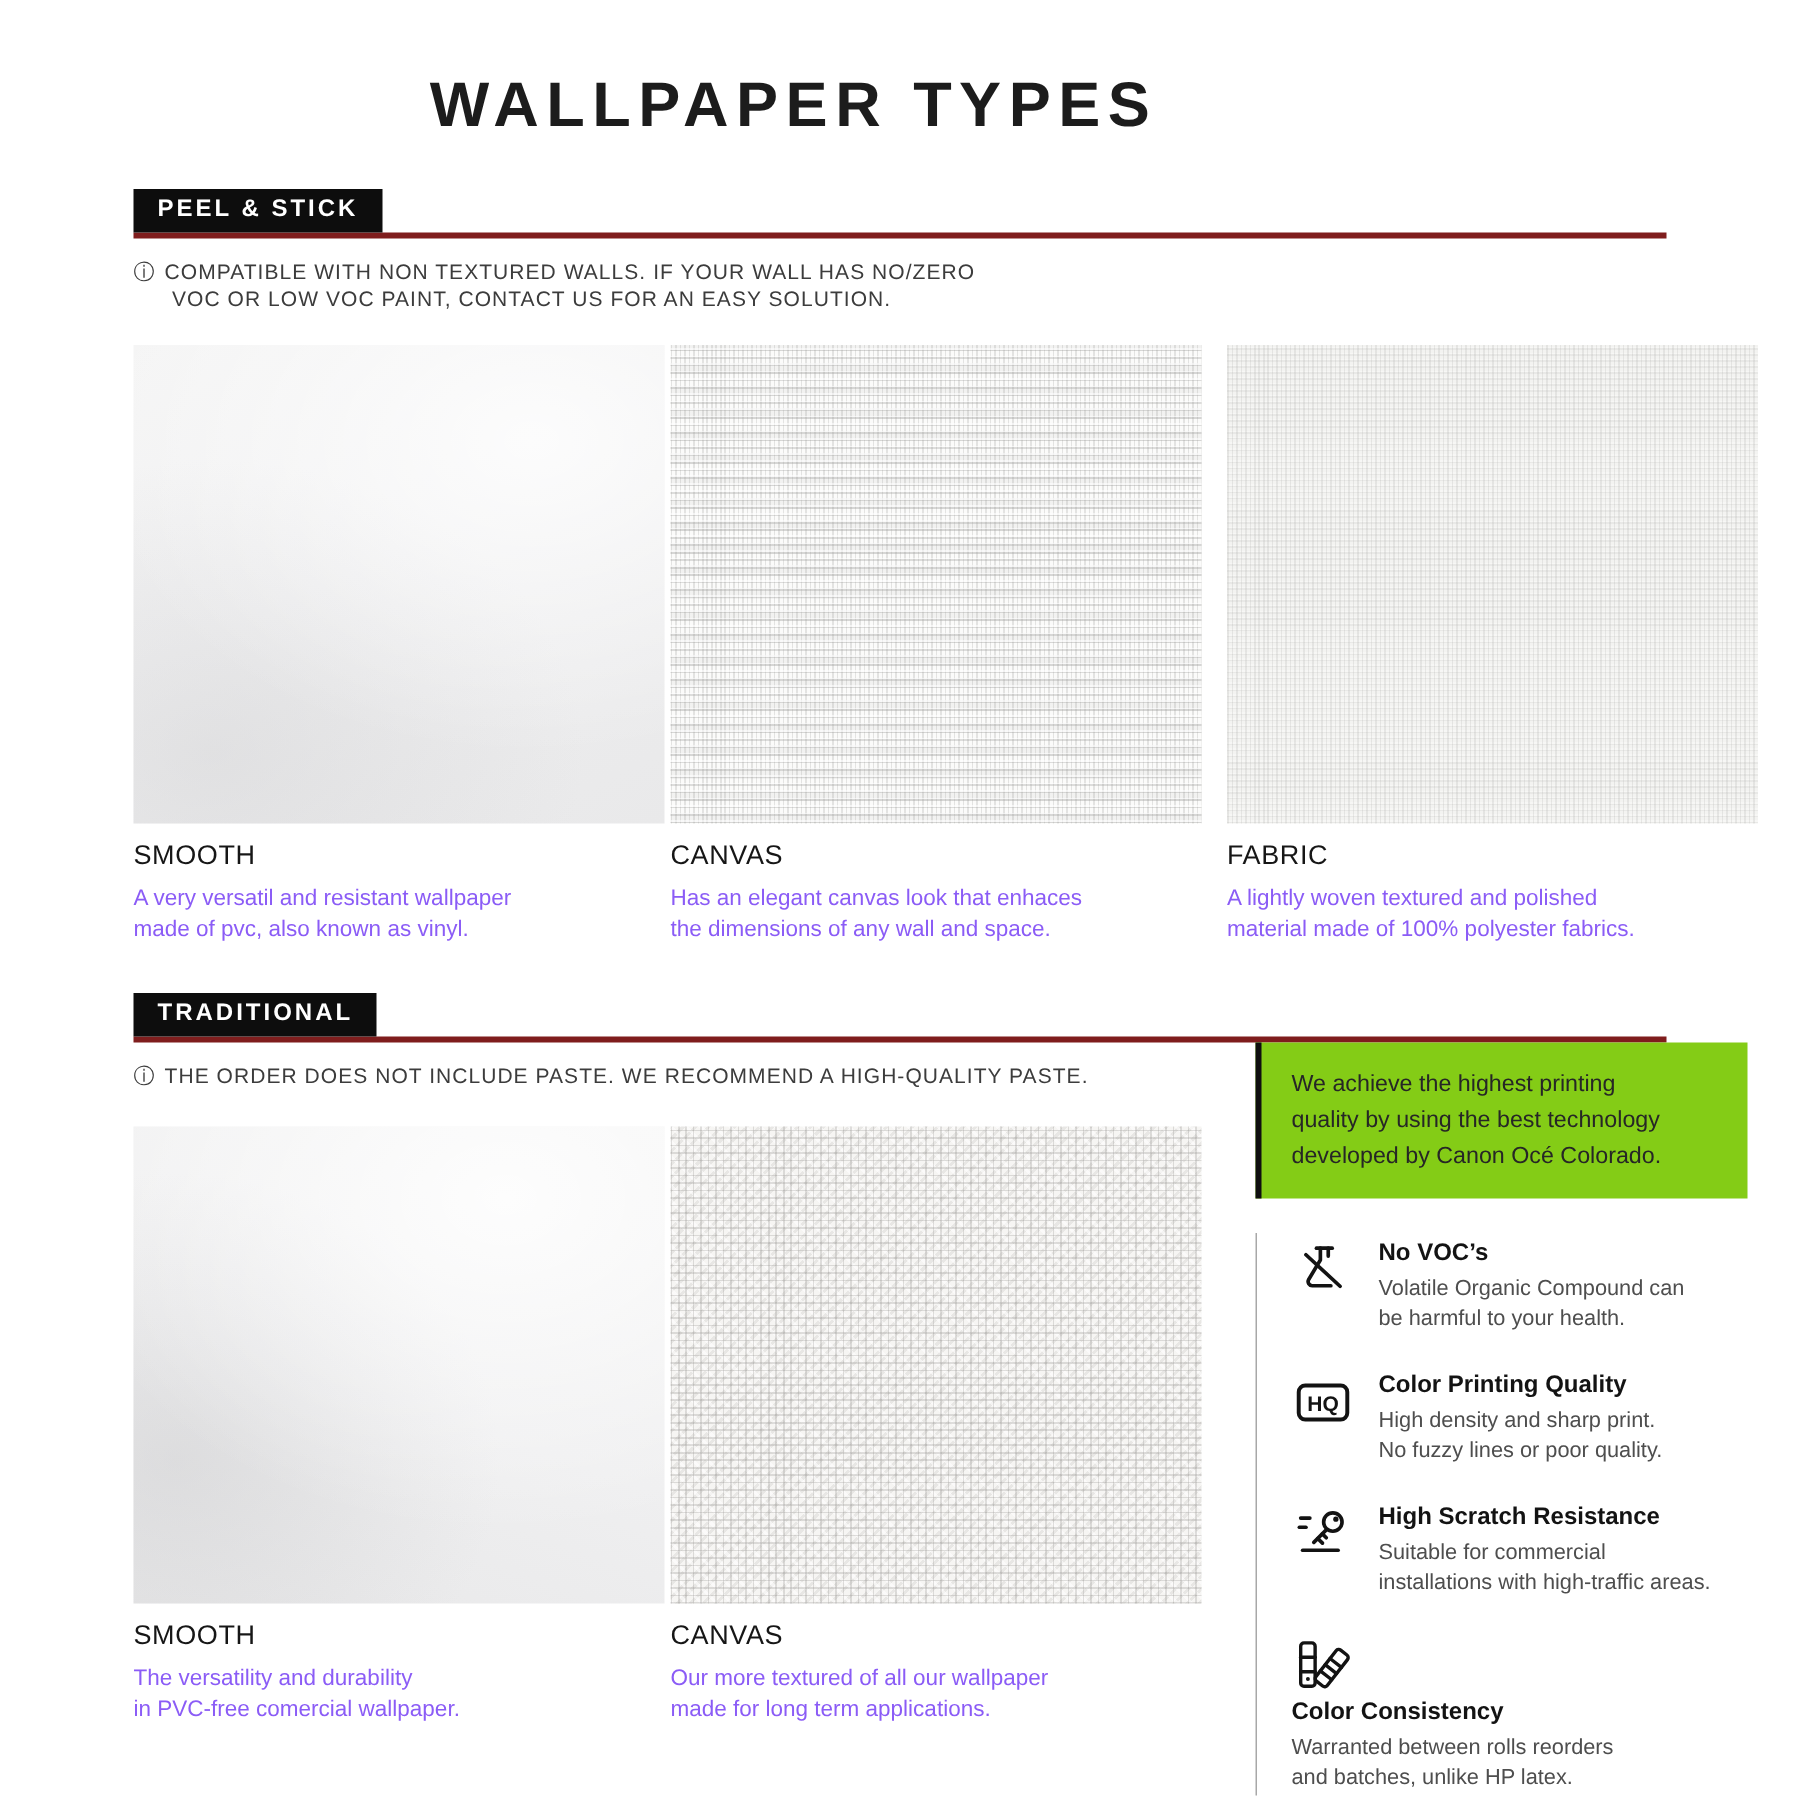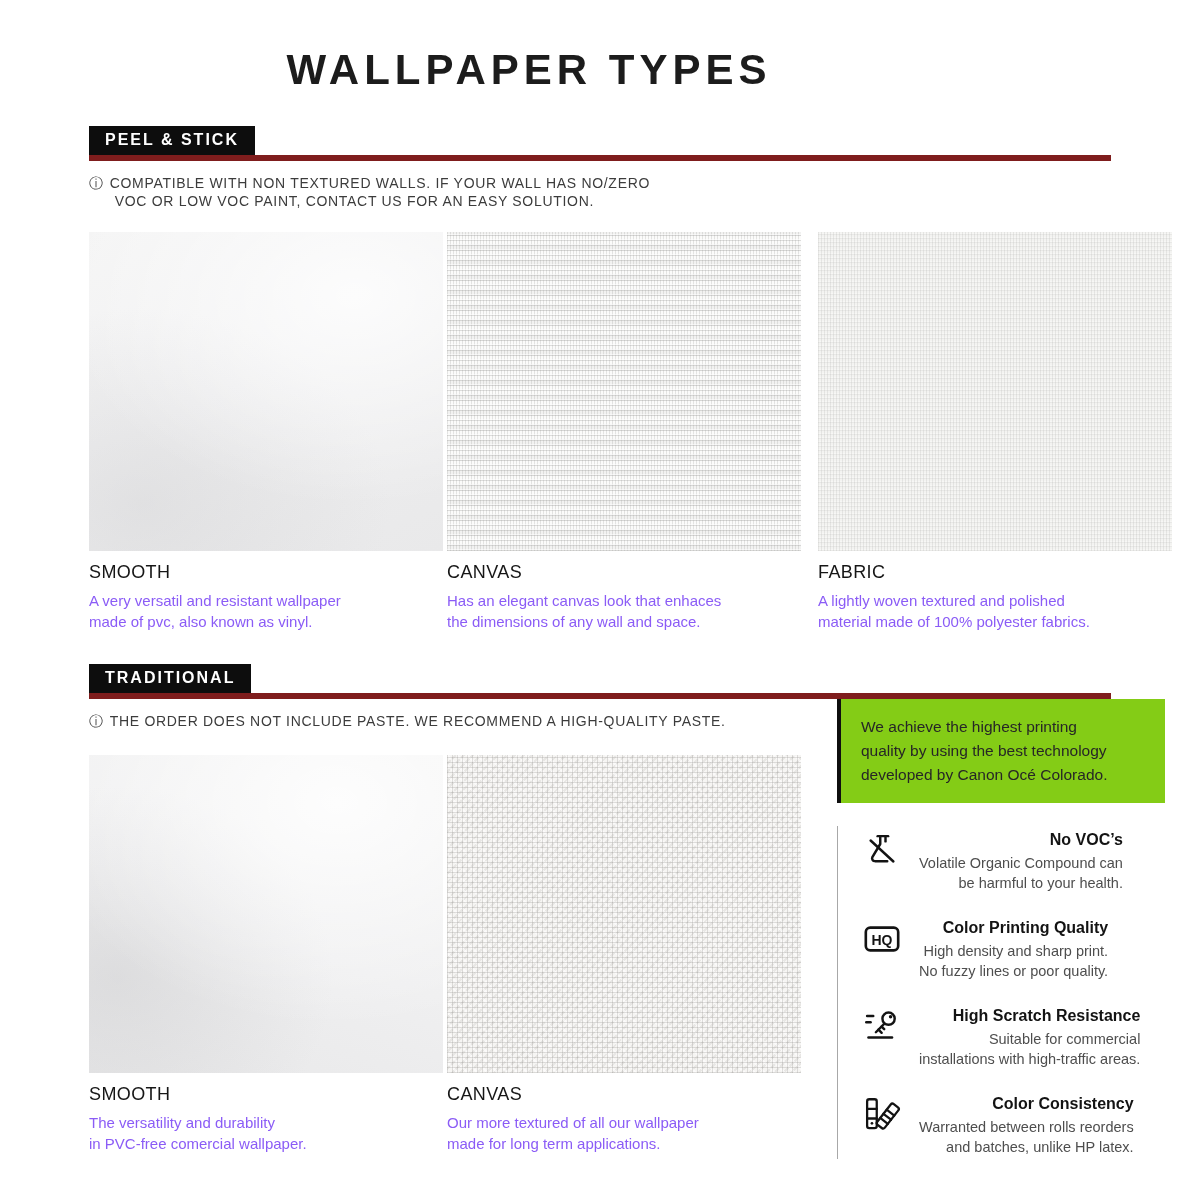--- a/index.html
+++ b/index.html
@@ -7,21 +7,21 @@
     width:1200px;height:1200px;box-sizing:border-box;
     padding:0 89px;background:#fff;overflow:hidden;position:relative;
     font-family:"Liberation Sans","DejaVu Sans",sans-serif;color:#1c1c1c;
   }
   
   .title{
     margin:46px 0 0;width:880px;text-align:center;
     font-size:42px;font-weight:600;letter-spacing:5px;color:#1c1c1c;line-height:48px;
   }
   
-  .section-rule{border-bottom:6px solid #7f1d1d;font-size:0;line-height:0;}
+  .section-rule{border-bottom:4px solid #7f1d1d;font-size:0;line-height:0;}
   .rule-1{margin-top:32px;}
   .rule-2{margin-top:32px;}
   .badge{
     display:inline-block;background:#0d0d0d;color:#ffffff;
     font-size:16px;font-weight:600;letter-spacing:2px;
     padding:5px 16px 6px;line-height:18px;vertical-align:bottom;
   }
   
   .note{display:flex;margin-top:13px;font-size:14px;letter-spacing:.7px;
         color:#3c3c3c;line-height:18px;}
@@ -72,22 +72,22 @@
   .swatch-desc{margin-top:7px;font-size:15px;color:#8b5cf6;line-height:21px;}
   
   .bottom-flex{display:flex;align-items:flex-start;}
   .bottom-left{width:713px;flex:none;}
   .sidebar{width:328px;flex:none;margin-left:35px;}
   .quote{
     border-left:4px solid #0f0f0f;background:#84cc16;
     padding:16px 14px 16px 20px;font-size:15.5px;line-height:24px;color:#262626;
   }
   .features{margin-top:23px;border-left:1px solid #a8a8a8;padding:4px 0 2px 23px;}
-  .feature{display:flex;margin-bottom:25px;text-align:right;}
-  .feature:last-child{margin-bottom:0;}
+  .feature{display:flex;margin-bottom:25px;}
+  .feature:last-child{margin-bottom:0;flex-direction:column;}
   .f-icon{width:42px;height:42px;flex:none;margin-right:16px;}
   .f-icon svg{width:42px;height:42px;display:block;}
   .f-title{font-size:16px;font-weight:700;color:#131313;line-height:20px;}
   .f-desc{margin-top:3px;font-size:14.5px;color:#4e4e4e;line-height:20px;}
 </style>
 </head>
 <body>
 
 <div class="page">
 

